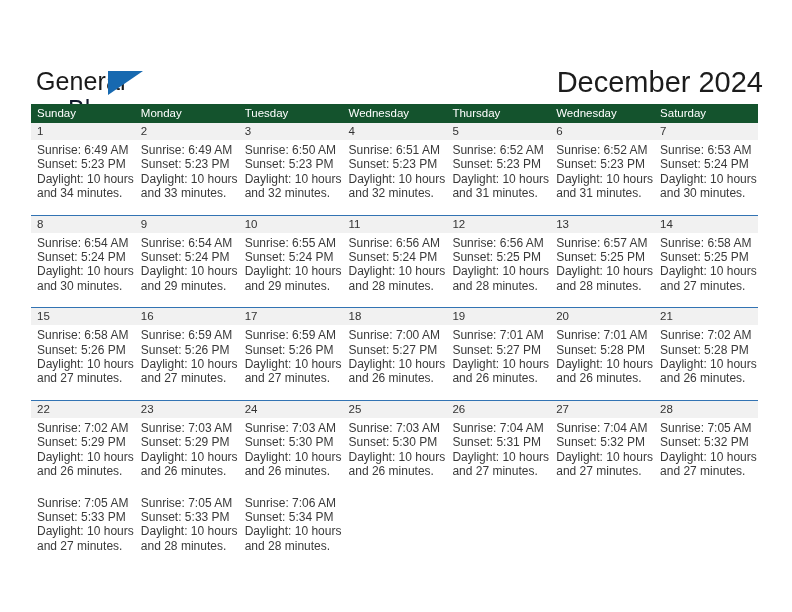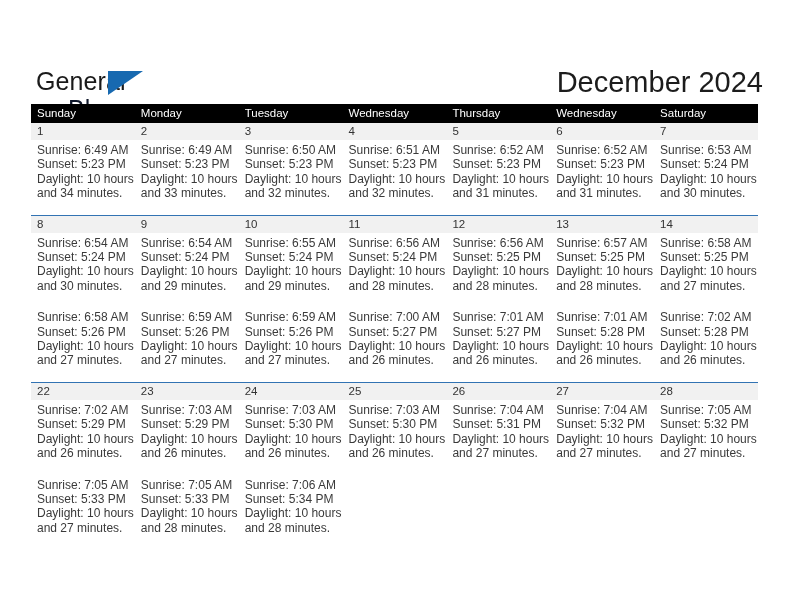--- a/index.html
+++ b/index.html
@@ -98,21 +98,21 @@
     table-layout: fixed;
   }
   .calendar th,
   .calendar td {
     padding: 0;
     margin: 0;
     vertical-align: top;
   }
 
   .dow {
-    background: #000000;
+    background: #14532d;
     color: #ffffff;
     font-size: 11.5px;
     font-weight: normal;
     text-align: left;
     height: 19px;
     line-height: 19px;
     padding-left: 6px !important;
     width: 103.85px;
     box-sizing: border-box;
   }
@@ -283,20 +283,29 @@
           <span class="line">and 28 minutes.</span>
         </td>
         <td>
           <span class="line">Sunrise: 6:58 AM</span>
           <span class="line">Sunset: 5:25 PM</span>
           <span class="line">Daylight: 10 hours</span>
           <span class="line">and 27 minutes.</span>
         </td>
       </tr>
 
+      <tr class="daynum-row">
+        <td>15</td>
+        <td>16</td>
+        <td>17</td>
+        <td>18</td>
+        <td>19</td>
+        <td>20</td>
+        <td>21</td>
+      </tr>
       <tr class="detail-row">
         <td>
           <span class="line">Sunrise: 6:58 AM</span>
           <span class="line">Sunset: 5:26 PM</span>
           <span class="line">Daylight: 10 hours</span>
           <span class="line">and 27 minutes.</span>
         </td>
         <td>
           <span class="line">Sunrise: 6:59 AM</span>
           <span class="line">Sunset: 5:26 PM</span>

